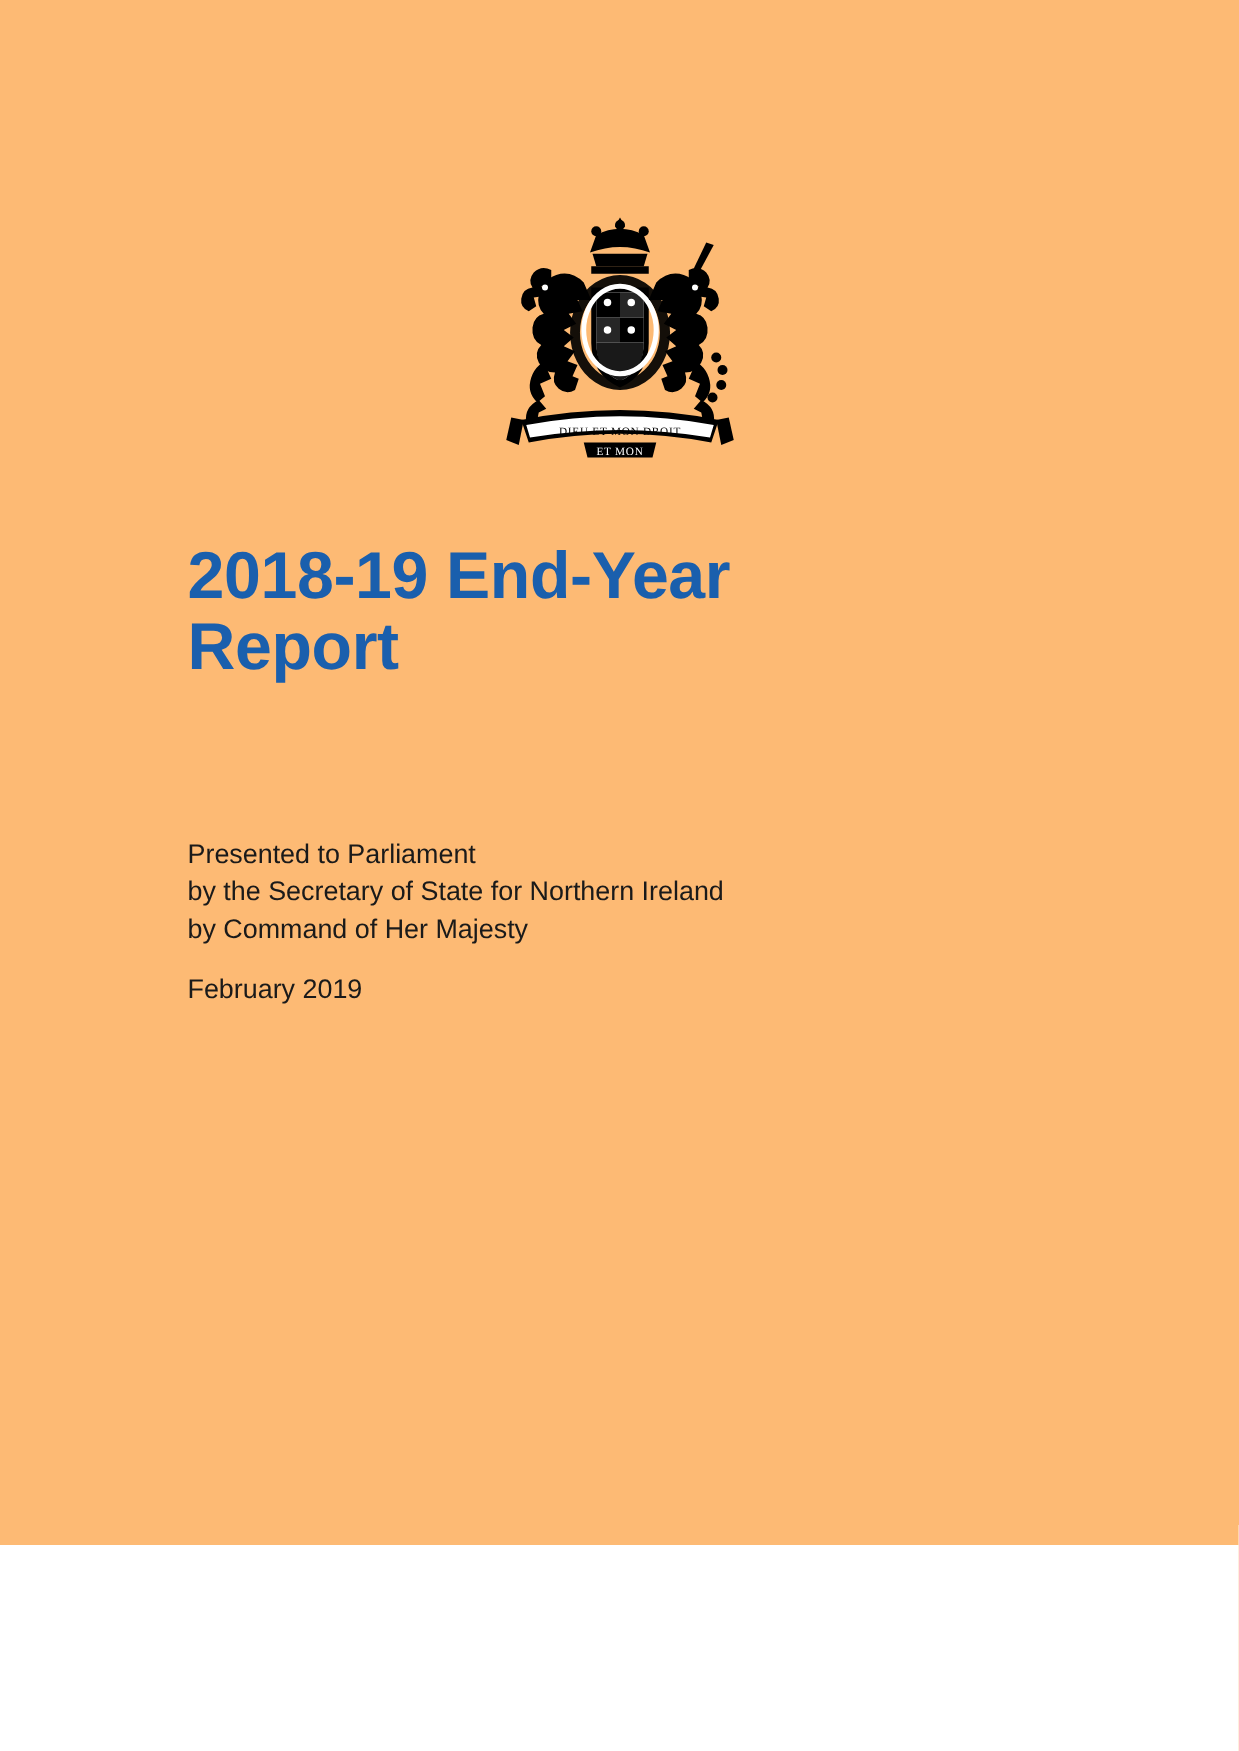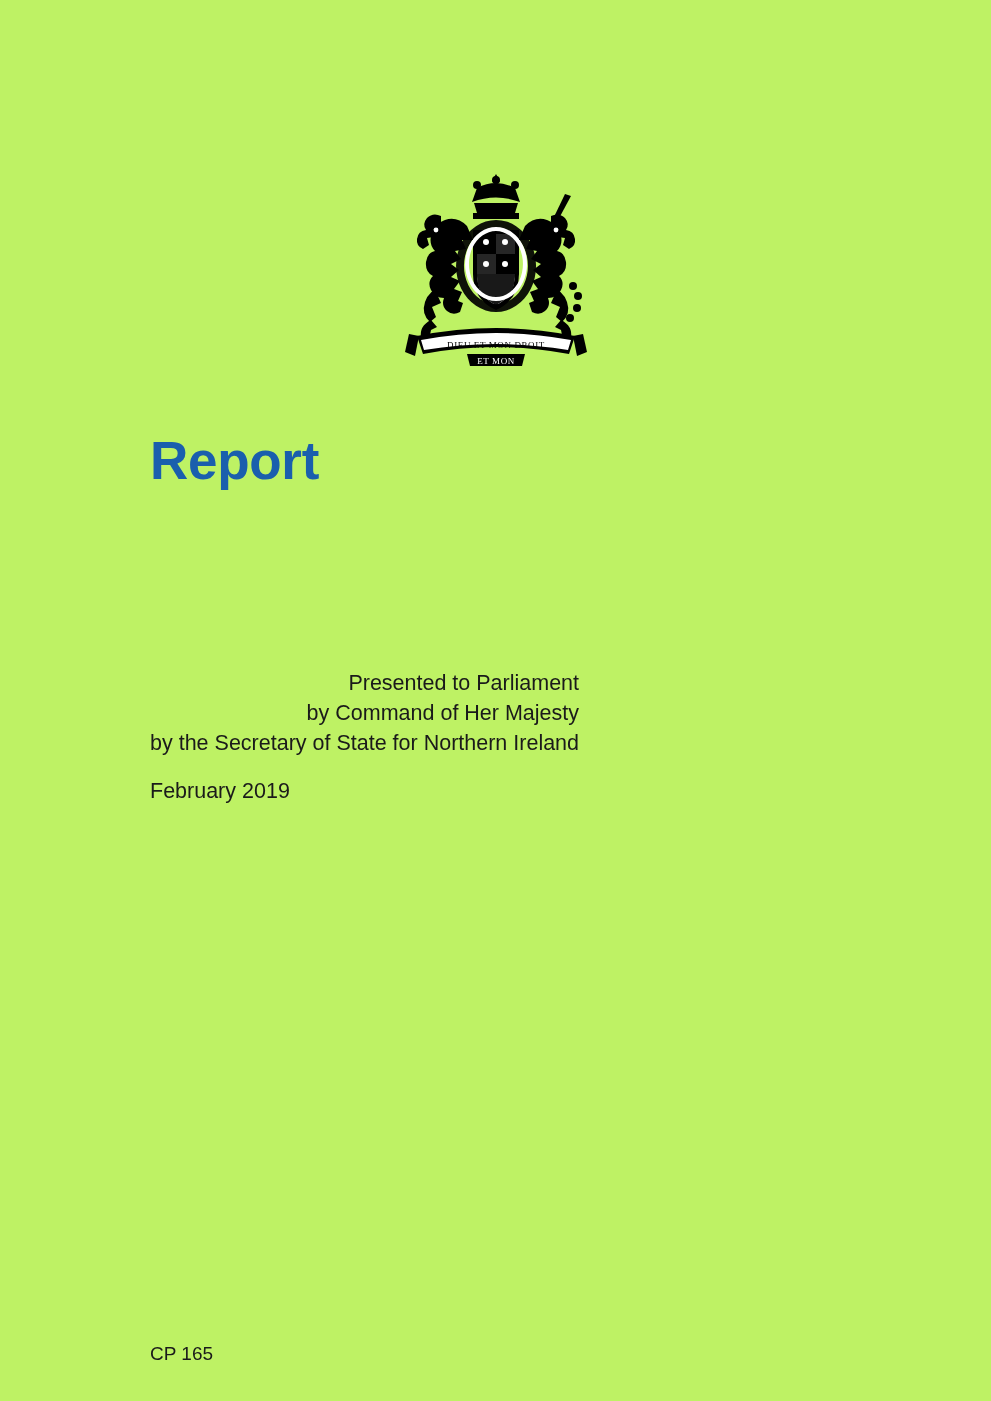--- a/index.html
+++ b/index.html
@@ -3,22 +3,22 @@
 <meta charset="utf-8">
 <style>
   html, body {
     margin: 0;
     padding: 0;
     background: #ffffff;
   }
   .page {
     position: relative;
     width: 991px;
-    height: 1401px;
-    background: #bef264;
+    height: 1236px;
+    background: #fdba74;
     font-family: "Liberation Sans", sans-serif;
     overflow: hidden;
   }
   .crest {
     position: absolute;
     left: 0;
     top: 168px;
     width: 991px;
     display: flex;
     justify-content: center;
@@ -48,21 +48,20 @@
     position: absolute;
     left: 150px;
     top: 668px;
     color: #1a1a1a;
     font-size: 21.5px;
     line-height: 30px;
   }
   .presented .line {
     display: block;
     white-space: nowrap;
-    text-align: right;
   }
   .date {
     position: absolute;
     left: 150px;
     top: 776px;
     color: #1a1a1a;
     font-size: 21.5px;
     line-height: 30px;
   }
   .cp-number {
@@ -129,27 +128,28 @@
         <path d="M202 166 l-10 2 l4 20 l10 -4z"></path>
         <path d="M86 186 h58 l-3 12 h-52z"></path>
       </g>
       <text x="115" y="180" font-family="Liberation Serif, serif" font-size="9" text-anchor="middle" fill="#000000" letter-spacing="0.6">DIEU ET MON DROIT</text>
       <text x="115" y="196" font-family="Liberation Serif, serif" font-size="9" text-anchor="middle" fill="#ffffff" letter-spacing="0.6">ET MON</text>
     </svg>
   </div>
 
   <div class="title-block">
     <h1 class="doc-title">
+      <span class="line">2018-19 End-Year</span>
       <span class="line">Report</span>
     </h1>
   </div>
 
   <div class="presented">
     <span class="line">Presented to Parliament</span>
+    <span class="line">by the Secretary of State for Northern Ireland</span>
     <span class="line">by Command of Her Majesty</span>
-    <span class="line">by the Secretary of State for Northern Ireland</span>
   </div>
 
   <div class="date">February 2019</div>
 
   <div class="cp-number">CP 165</div>
 
 </div>
 
 </body></html>

